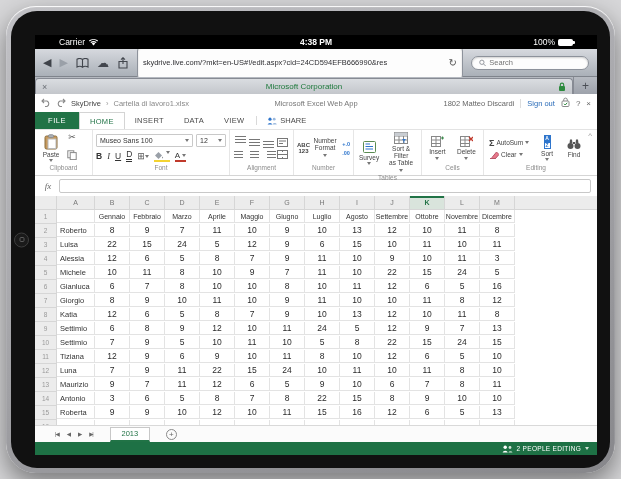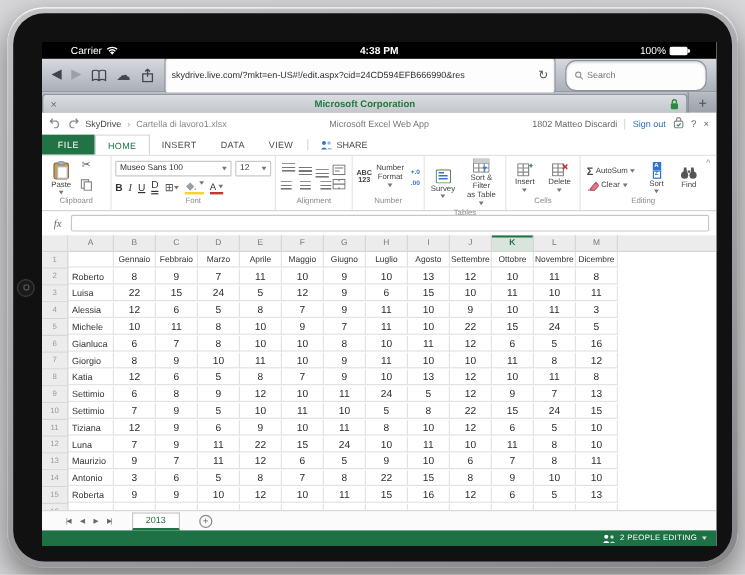--- a/index.html
+++ b/index.html
@@ -28,30 +28,30 @@
   
   .browser-bar { height:28px; background:linear-gradient(#d6d9de,#aab0b8); border-bottom:1px solid #7f848c;
                  display:flex; align-items:center; gap:8px; padding:0 8px; flex:0 0 auto; }
   .nav-ic { font-size:11px; color:#3f434a; line-height:1; }
   .nav-ic.dis { color:#9aa0a8; }
   .tool-ic { display:flex; align-items:center; }
   .url-field { flex:1; height:18px; background:#fdfdfd; border:1px solid #8d929b; border-radius:5px;
                display:flex; align-items:center; padding:16px 5px; font-size:7.5px; color:#2f2f33; box-shadow:inset 0 1px 2px rgba(0,0,0,.18); }
   .url-field .u-txt { flex:1; white-space:nowrap; overflow:hidden; }
   .url-field .reload { color:#555; font-size:10px; }
-  .search-field { width:118px; height:26px; background:#fdfdfd; border:1px solid #8d929b; border-radius:9px;
+  .search-field { width:118px; height:14px; background:#fdfdfd; border:1px solid #8d929b; border-radius:9px;
                   display:flex; align-items:center; gap:3px; padding:0 7px; box-shadow:inset 0 1px 2px rgba(0,0,0,.18); }
   .search-field input { border:none; outline:none; width:100%; font-size:7.5px; background:transparent; font-family:"Liberation Sans",sans-serif; }
 
   
   .tab-bar { height:17px; background:linear-gradient(#b6bac1,#9da2ab); display:flex; align-items:stretch; flex:0 0 auto; }
   .sf-tab { flex:1; margin:1px 0 0 0; background:linear-gradient(#dadde1,#c3c6cb); border:1px solid #878b94; border-bottom:none;
             border-radius:4px 4px 0 0; display:flex; align-items:center; padding:0 6px; position:relative; }
   .sf-tab .t-close { color:#6b6f76; font-size:9px; }
-  .sf-tab .t-title { position:absolute; left:0; right:0; text-align:center; font-size:8px; font-weight:bold; color:#1e7a3c; }
+  .sf-tab .t-title { position:absolute; left:0; right:0; text-align:center; font-size:8px; font-weight:normal; color:#1e7a3c; }
   .sf-tab .t-lock { margin-left:auto; z-index:1; display:flex; }
   .newtab-btn { width:24px; border-left:1px solid #878b94; display:flex; align-items:center; justify-content:center;
                 color:#4a4e55; font-size:12px; }
 
   
   .app-header { height:18px; background:#fff; display:flex; align-items:center; gap:5px; padding:0 6px; font-size:7.5px; color:#666; position:relative; flex:0 0 auto; }
   .crumb-root { color:#444; }
   .crumb-sep { color:#999; }
   .crumb-file { color:#888; }
   .hdr-center { position:absolute; left:0; right:0; text-align:center; color:#777; pointer-events:none; }

